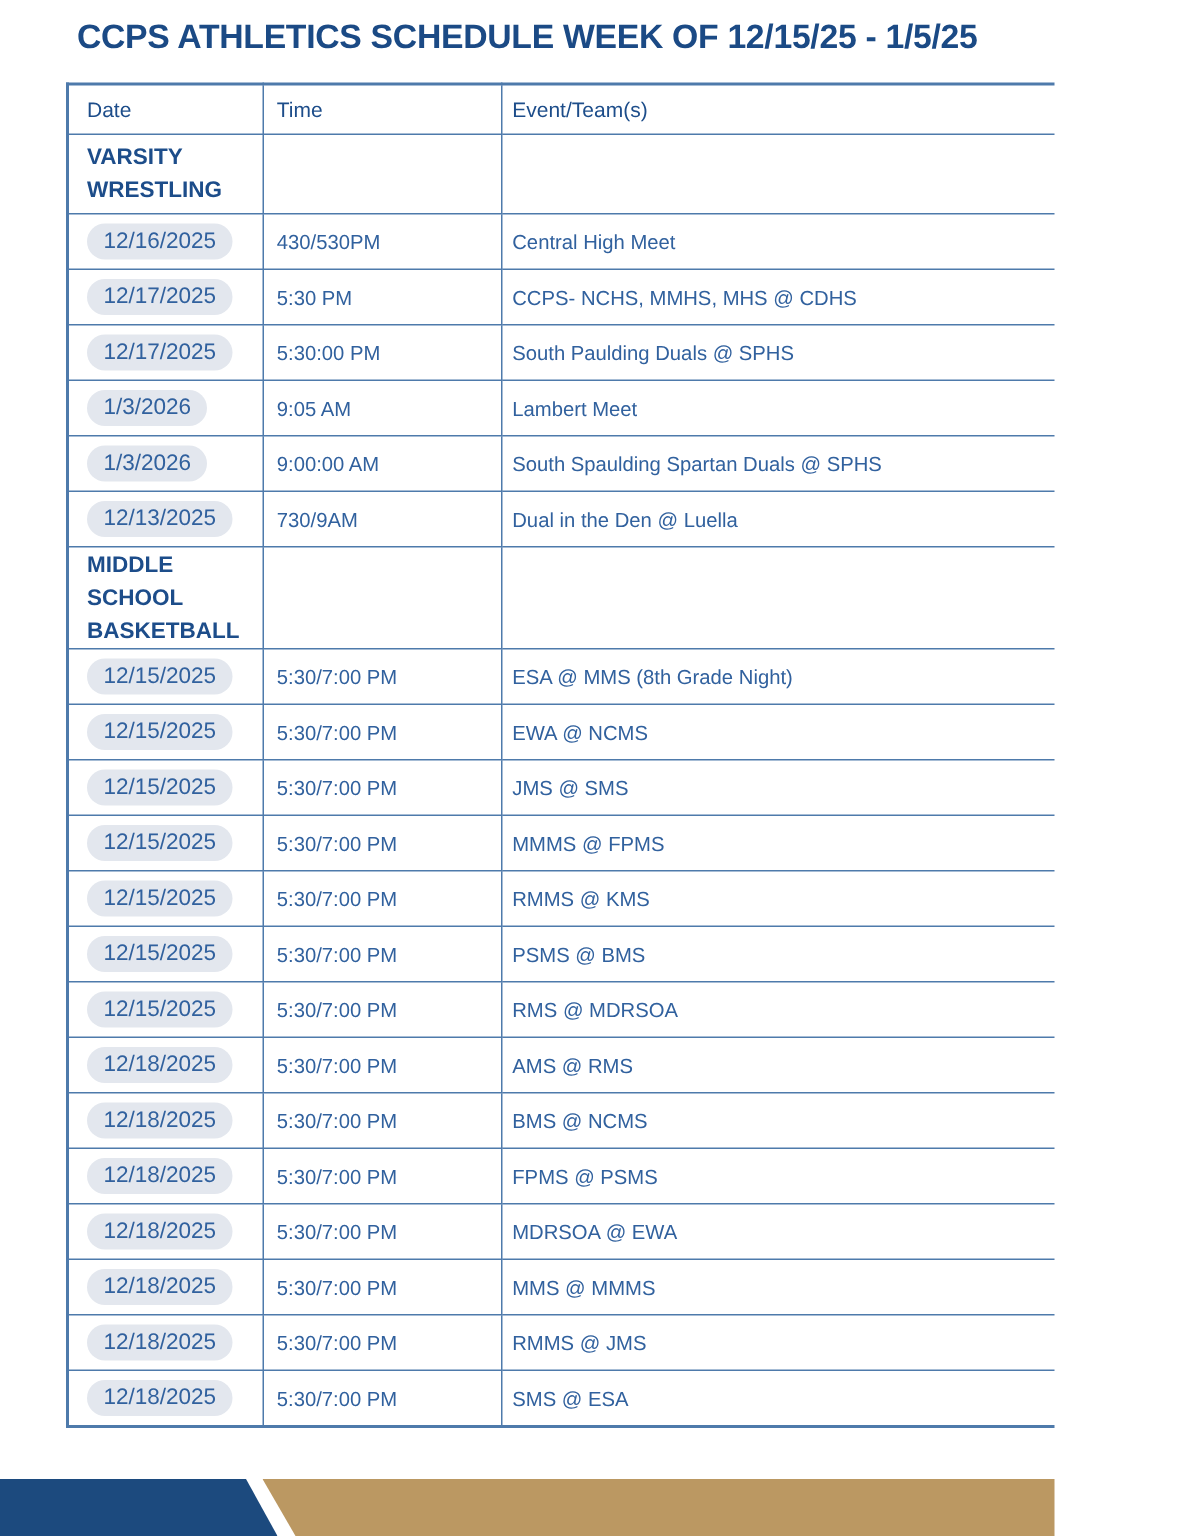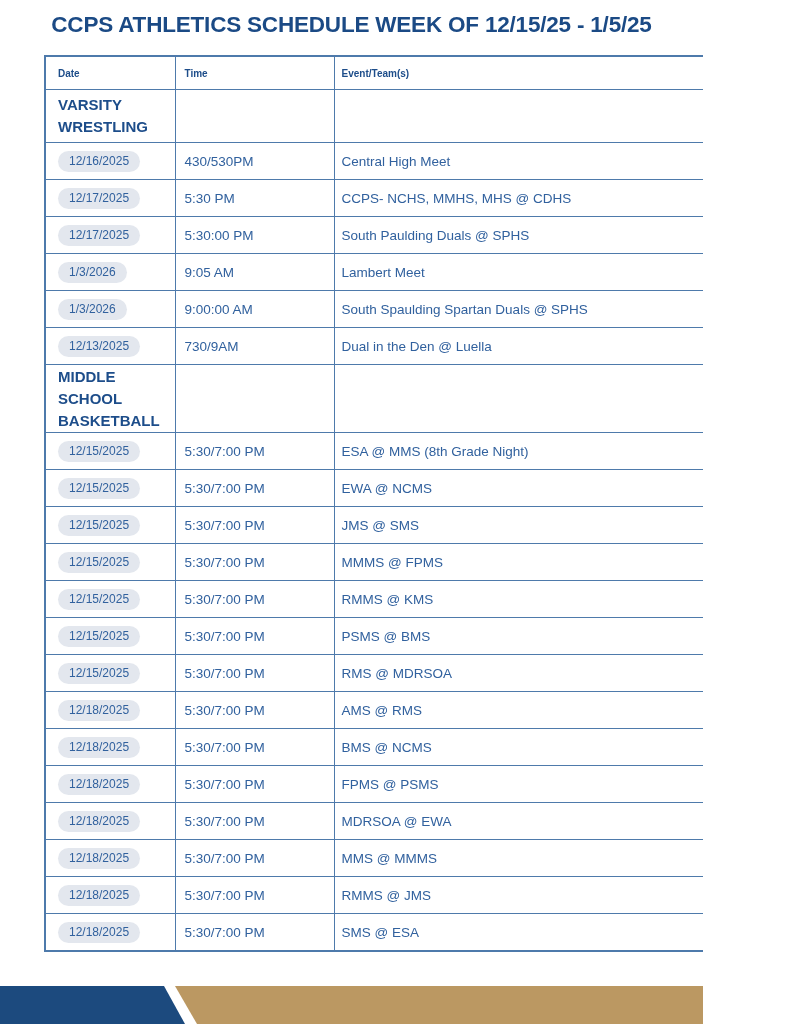--- a/index.html
+++ b/index.html
@@ -38,22 +38,22 @@
   table.schedule th,
   table.schedule td {
     border: 1px solid var(--table-border, #4e7aab);
     vertical-align: middle;
     overflow: hidden;
     white-space: normal;
   }
   tr.header-row th {
     height: 30px;
     text-align: left;
-    font-size: 10px;
-    font-weight: bold;
+    font-size: 14px;
+    font-weight: normal;
     color: var(--header-text, #1d4d8a);
   }
   tr.section-row td {
     height: 50px;
   }
   td.section-name {
     font-size: 15px;
     font-weight: bold;
     line-height: 1.45;
     color: var(--header-text, #1d4d8a);
@@ -64,21 +64,21 @@
     color: var(--body-text, #31619e);
   }
   .col-date  { padding-left: 12px; padding-right: 6px; }
   .col-time  { padding-left: 9px;  padding-right: 6px; }
   .col-event { padding-left: 7px;  padding-right: 6px; }
   .pill {
     display: inline-block;
     background: var(--pill-bg, #e3e7ee);
     border-radius: 12px;
     padding: 3px 11px 4px 11px;
-    font-size: 12px;
+    font-size: 15px;
     color: var(--body-text, #31619e);
   }
   .footer {
     position: absolute;
     left: 0;
     top: 986px;
     width: 791px;
     height: 38px;
   }
   .footer-gold {

